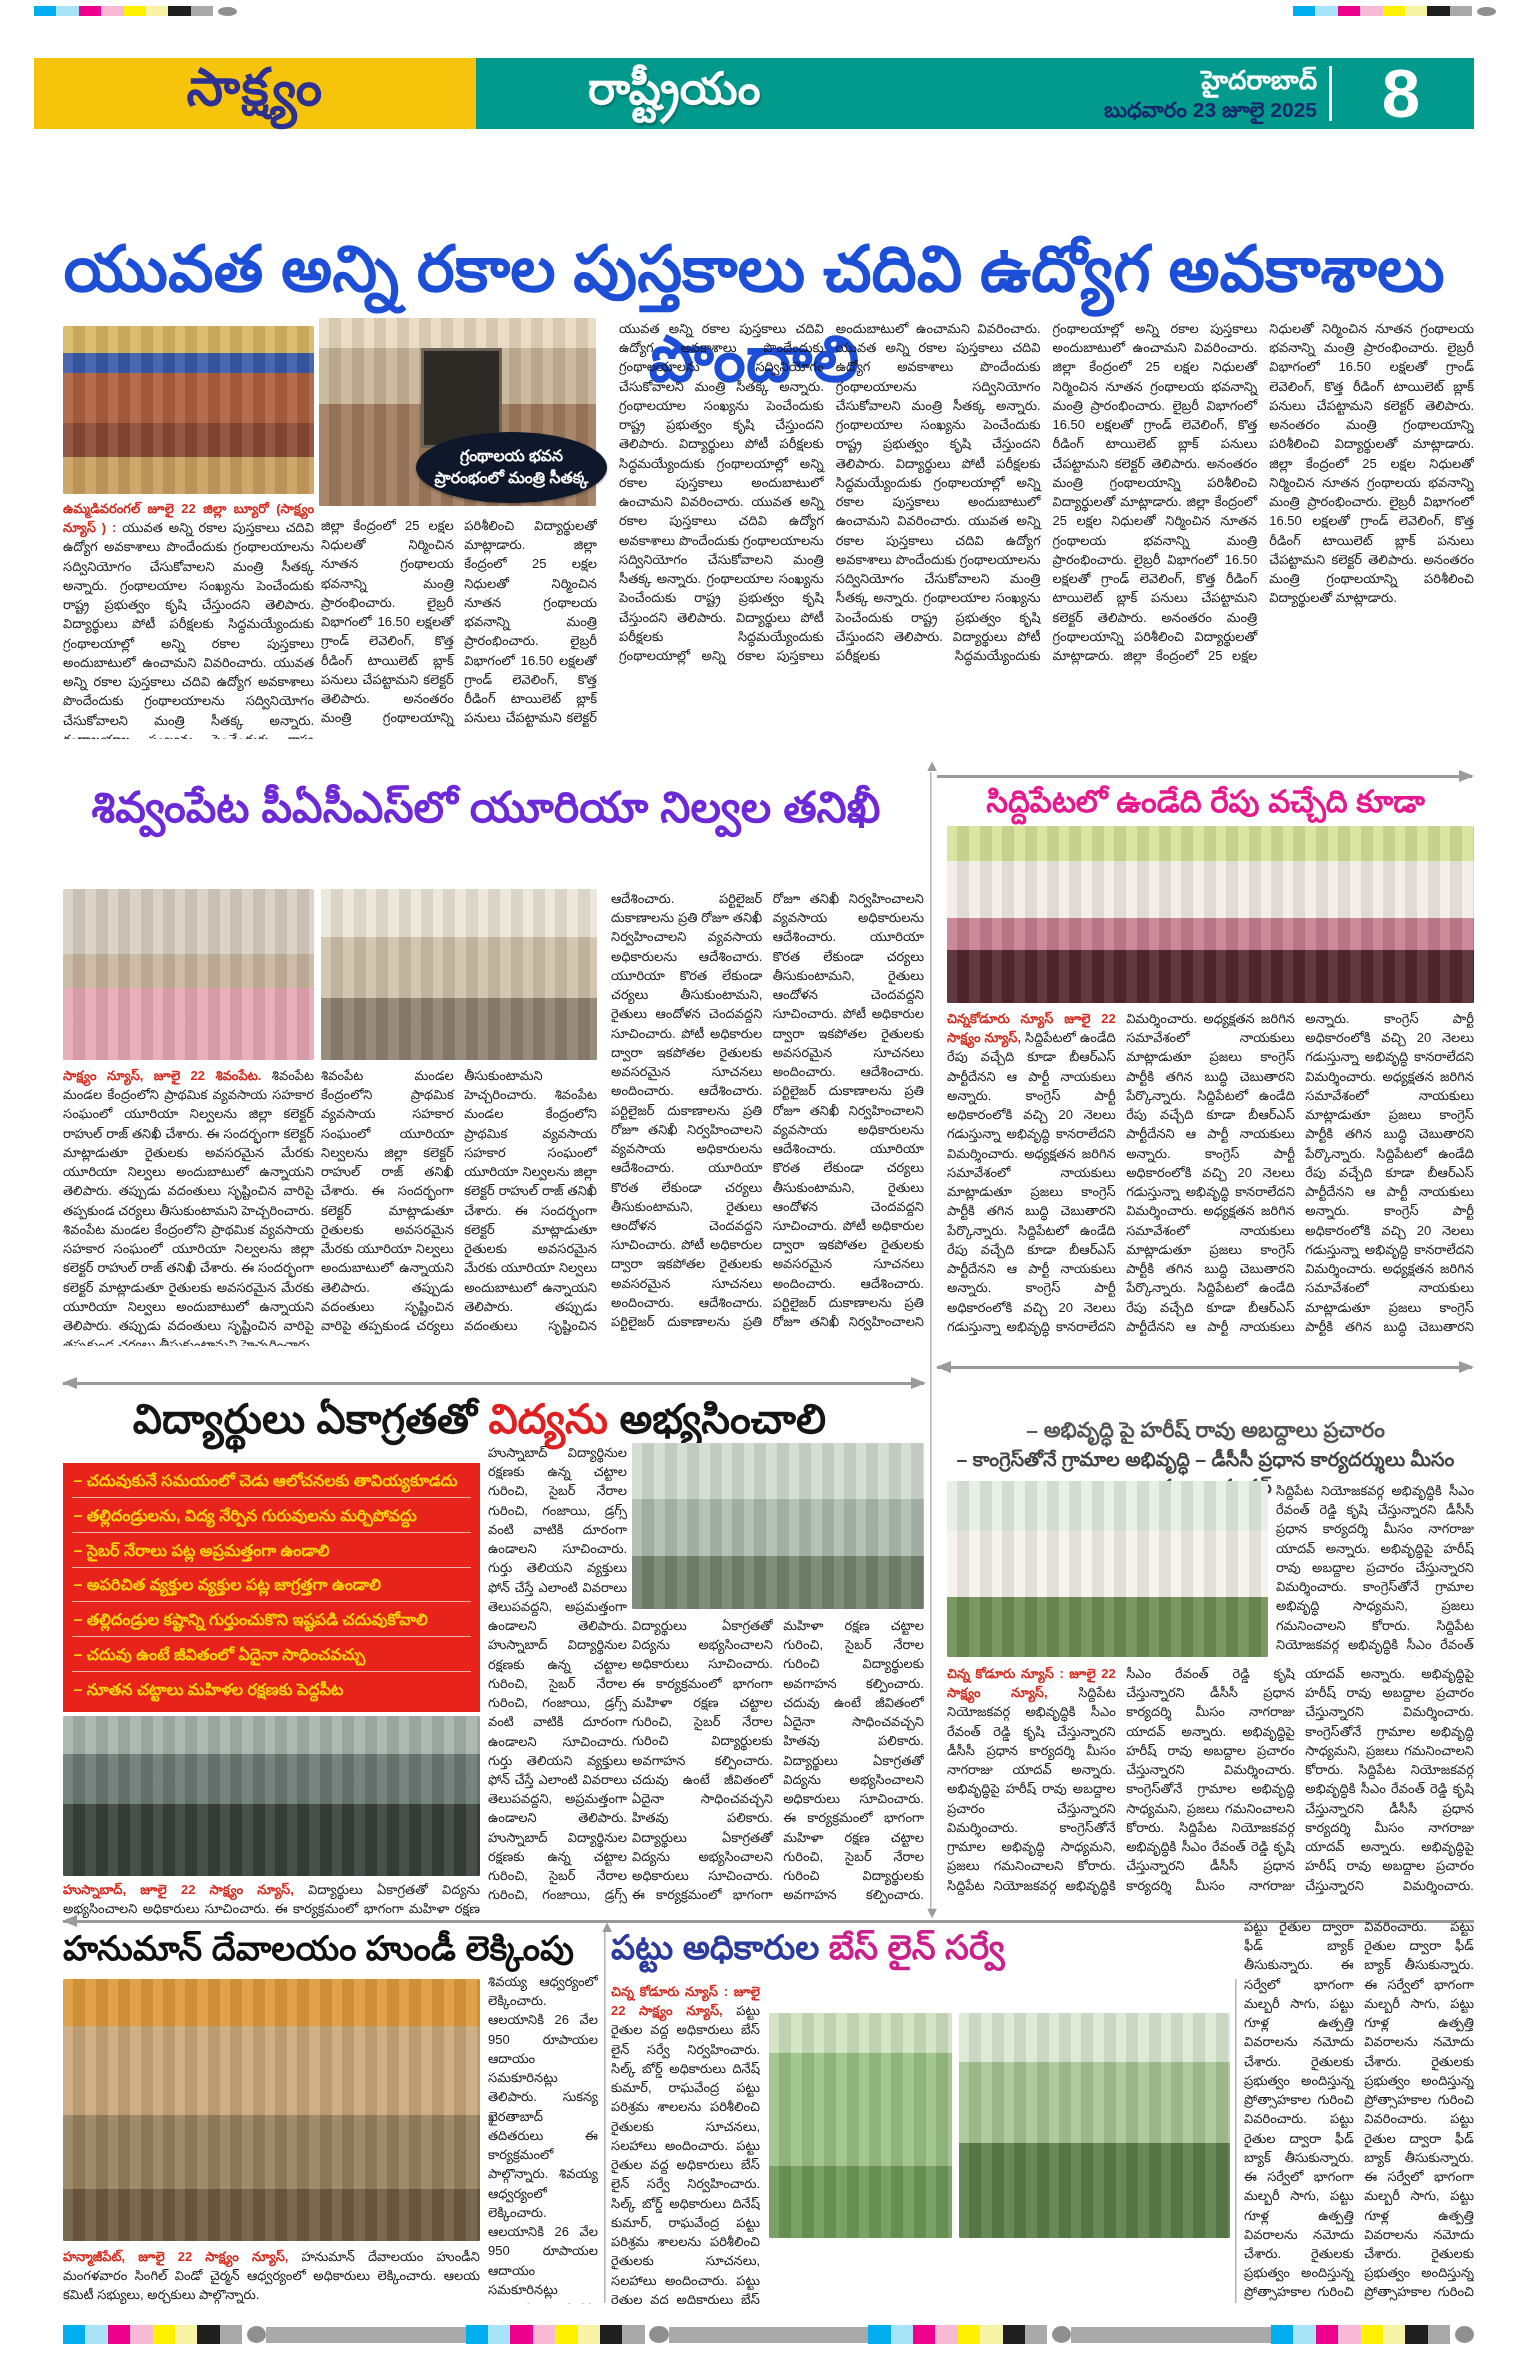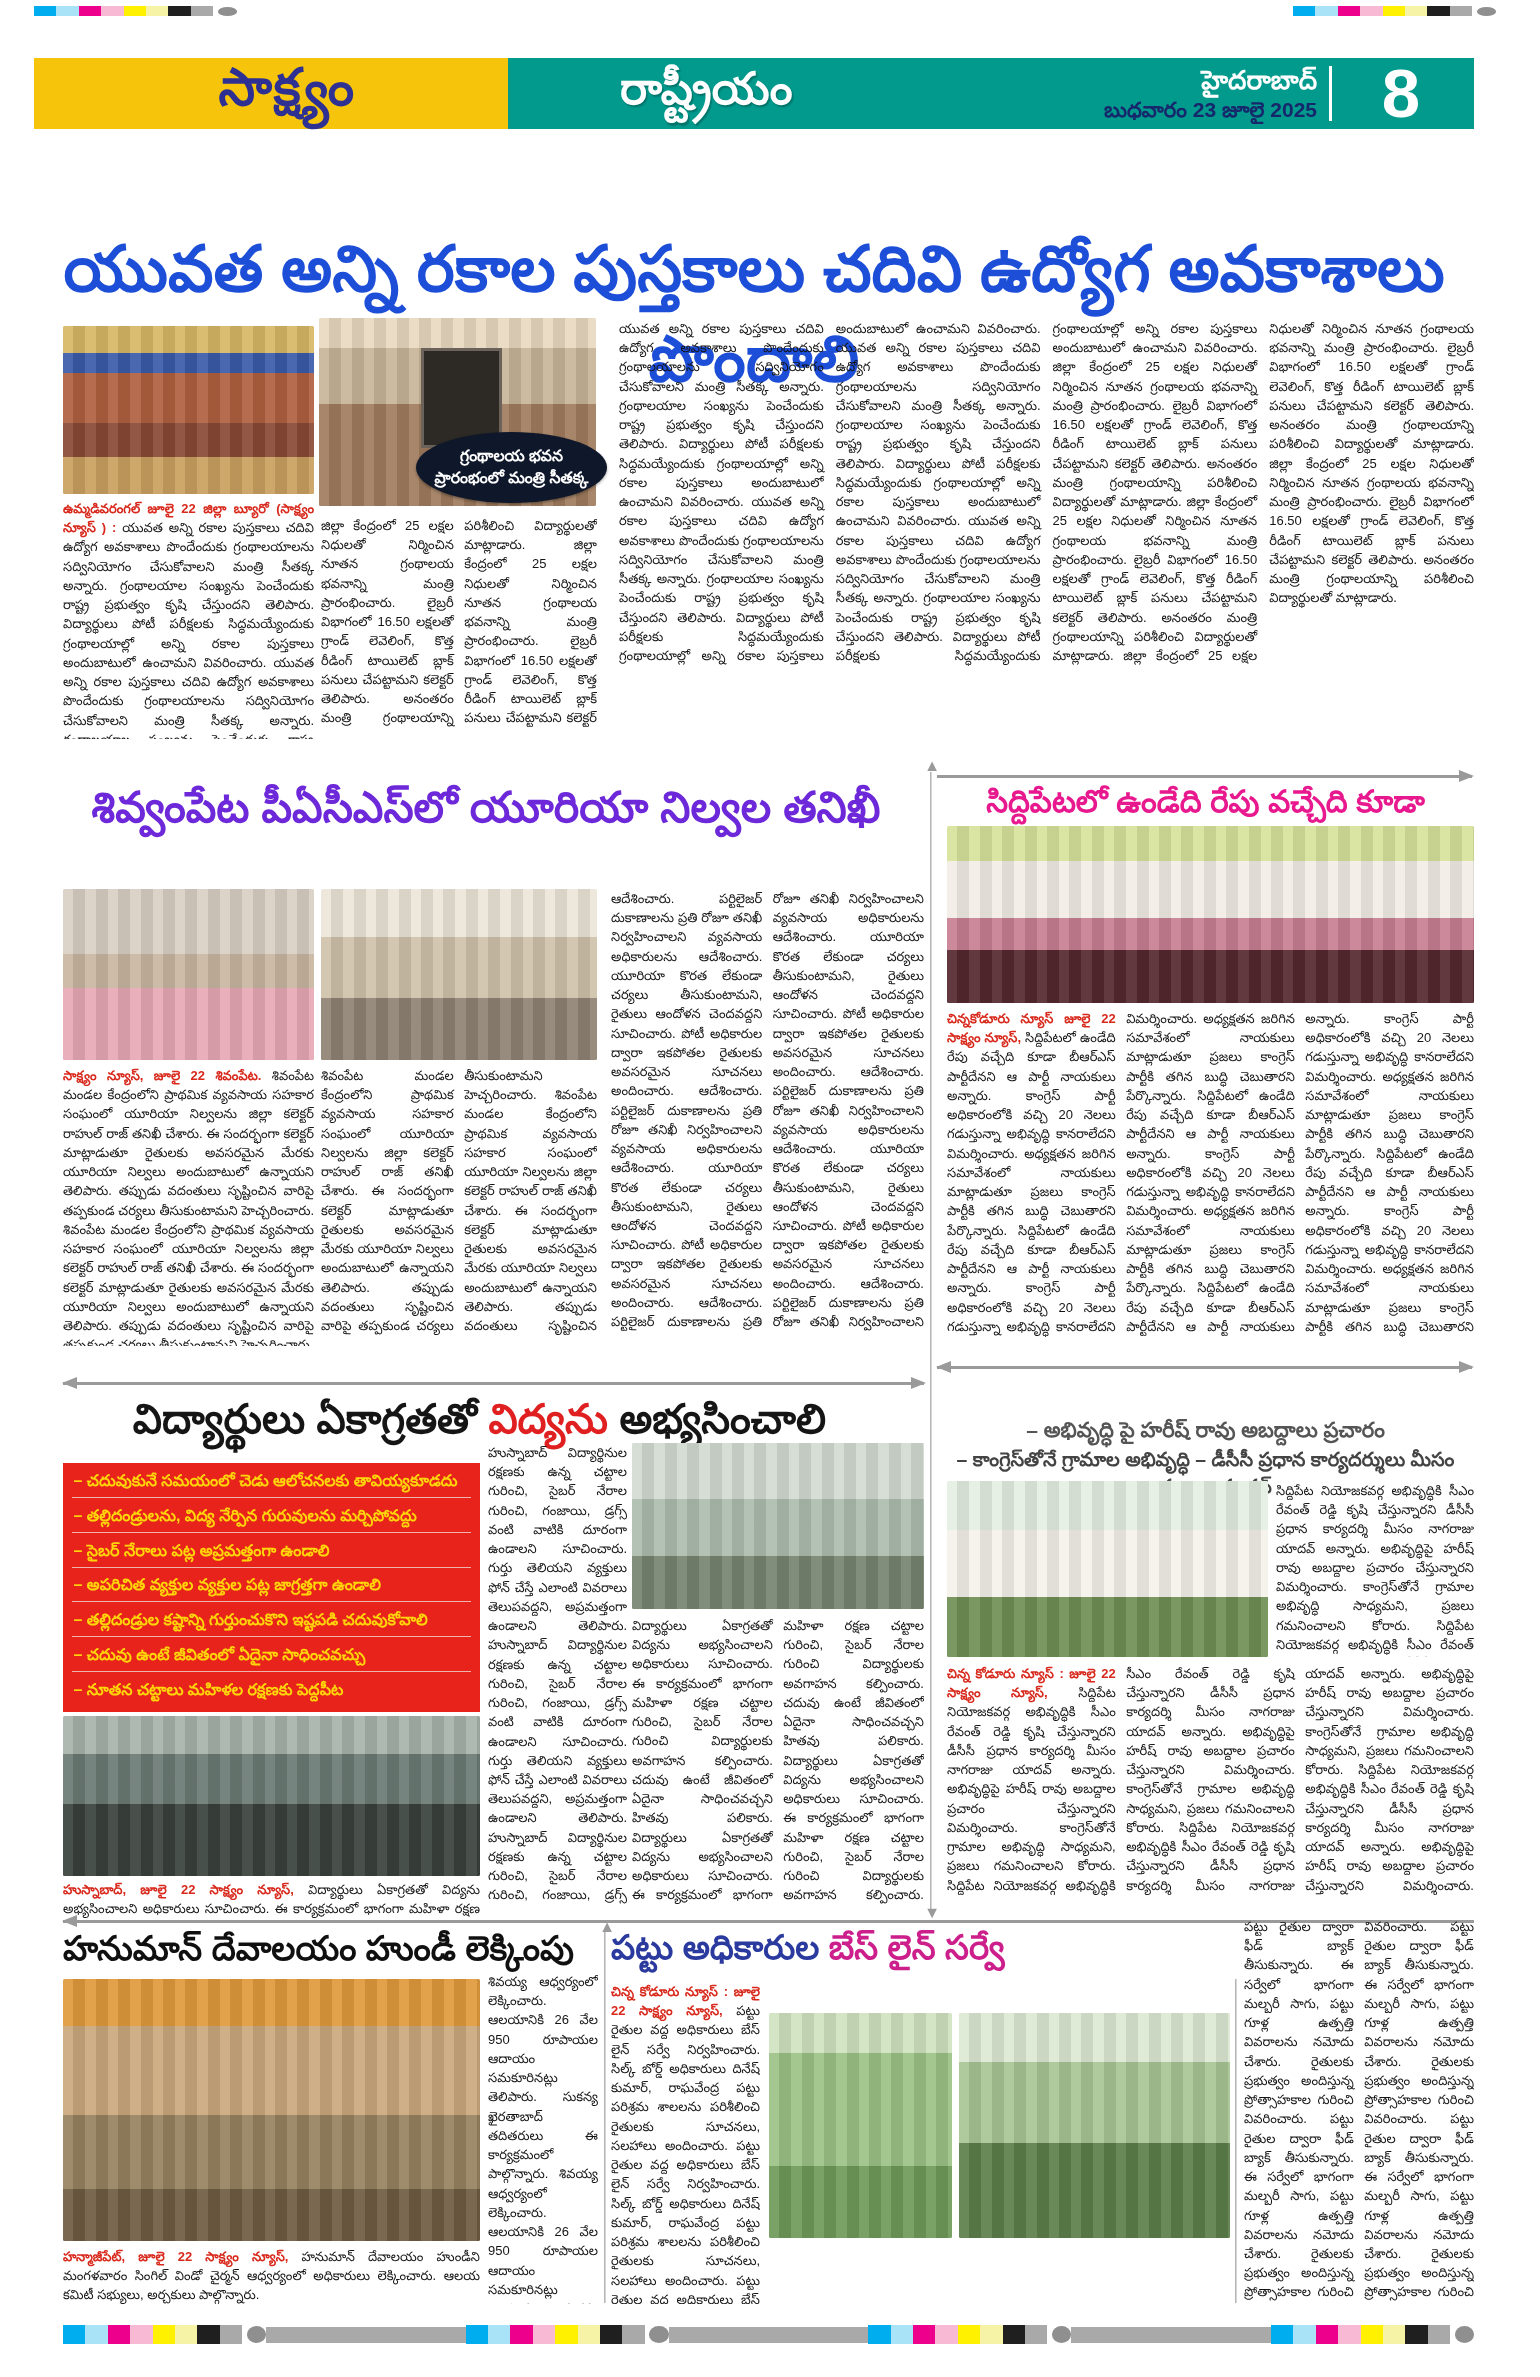--- a/index.html
+++ b/index.html
@@ -15,21 +15,21 @@
   .seg.k{background:#1f1f1f}.seg.gr{background:#a9a9a9}
   .seg.dot{width:19.4px;height:86%;border-radius:50%;background:#8f8f8f;margin-left:4.5px;}
   .topbar{top:6px;height:10.4px;}
   #topbar-left{left:34px;width:213px;}
   #topbar-right{left:1293px;width:213px;}
   #bottombars{left:63px;top:2325px;width:1411px;height:19.4px;display:flex;justify-content:space-between;}
   .graybar{width:224px;height:16.4px;background:#a9a9a9;align-self:center;}
 
   
   #masthead{left:34px;top:58px;width:1440px;height:71px;display:flex;}
-  #mast-yellow{width:442px;height:100%;background:#f6c50b;display:flex;align-items:center;justify-content:center;padding-left:32px;}
+  #mast-yellow{width:442px;height:100%;background:#f6c50b;display:flex;align-items:center;justify-content:center;}
   #brand{color:#2e3192;font-size:52px;font-weight:800;letter-spacing:1.5px;}
   #mast-teal{flex:1;height:100%;background:#019a8d;position:relative;}
   #section-title{position:absolute;left:112px;top:4.5px;color:#ffffff;font-size:45px;font-weight:800;
                  text-shadow:1.5px 2.2px 1.5px rgba(0,0,0,.25);}
   #mast-right{position:absolute;right:157px;top:6px;text-align:right;line-height:1.25;}
   #mast-city{color:#ffffff;font-size:26px;font-weight:700;}
   #mast-date{color:#16276b;font-size:21px;font-weight:800;}
   #mast-div{position:absolute;right:142px;top:7.5px;width:3px;height:55px;background:#ffffff;}
   #mast-page{position:absolute;right:54px;top:-4.5px;color:#ffffff;font-size:69px;font-weight:800;}
 

